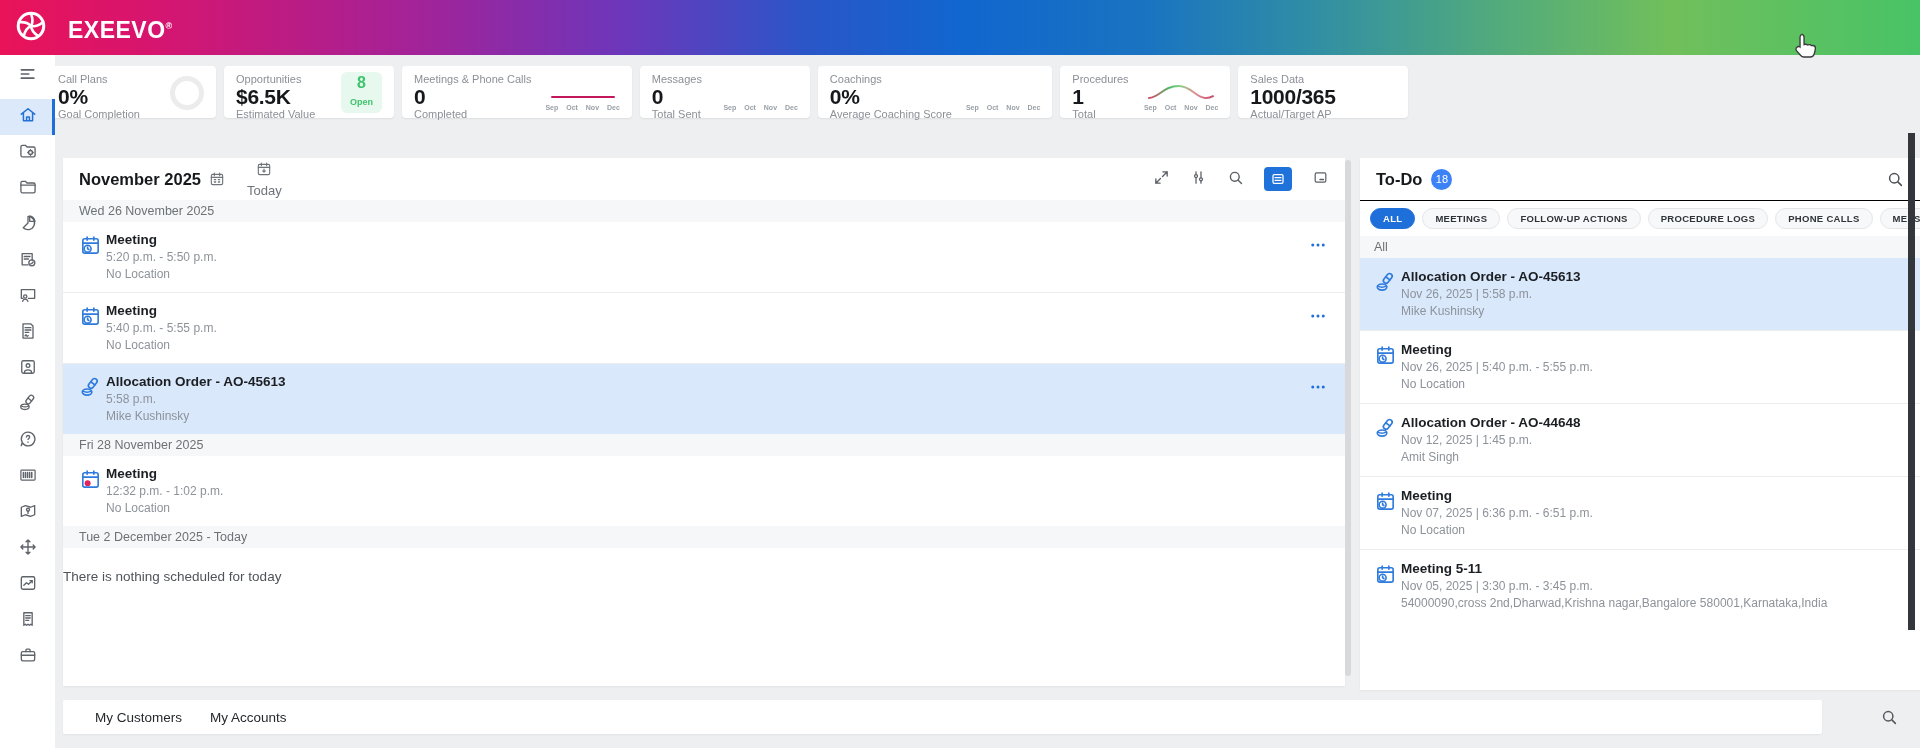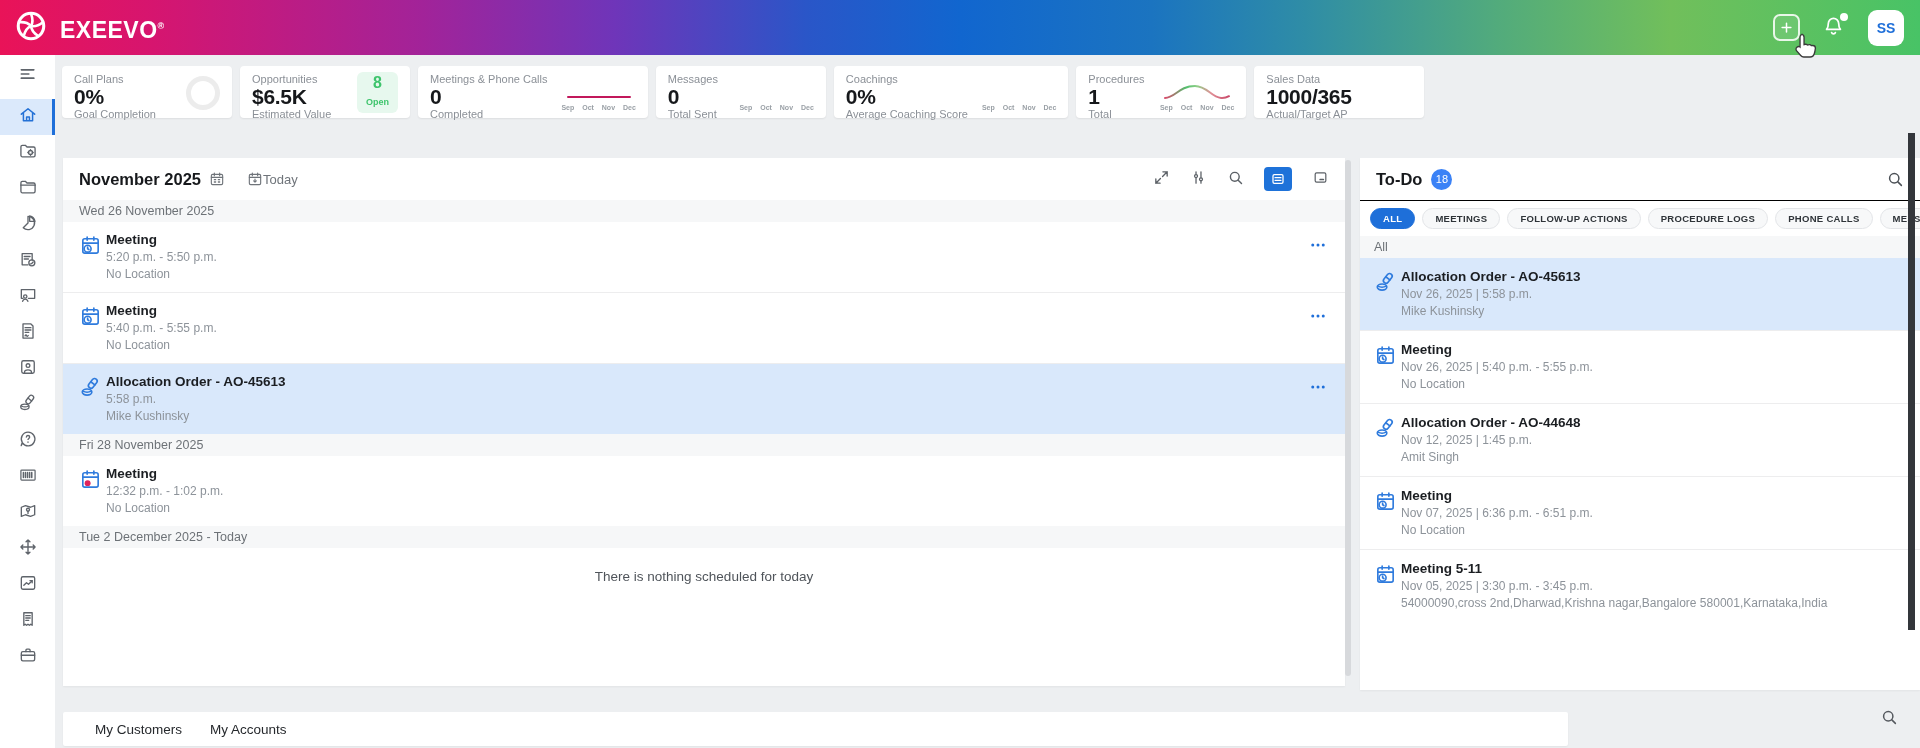--- a/index.html
+++ b/index.html
@@ -3,101 +3,101 @@
 <meta charset="utf-8">
 <style>
   * { margin:0; padding:0; box-sizing:border-box; }
   html,body { width:1920px; height:748px; overflow:hidden;
     font-family:"Liberation Sans","DejaVu Sans",sans-serif; background:#edeff1; position:relative; }
 
   
   .header { position:absolute; left:0; top:0; width:1920px; height:55px;
     background:linear-gradient(90deg,#e91358 0%,#d6156f 8%,#a22399 22%,#6f35b9 32%,#2a56c8 42%,#1166cf 50%,#1b74c0 60%,#2f8da6 68%,#52ab7c 78%,#71bf5b 87%,#48c366 100%);
     display:flex; align-items:center; z-index:5; }
-  .logo-wrap { display:flex; align-items:flex-start; margin-left:14px; gap:12px; }
+  .logo-wrap { display:flex; align-items:flex-start; margin-left:14px; gap:20px; }
   .logo-text { color:#fff; font-size:23px; font-weight:800; letter-spacing:.5px; line-height:34px; }
   .logo-reg { color:#fff; font-size:9px; vertical-align:super; font-weight:700; }
   .hdr-right { position:absolute; right:16px; top:0; height:55px; display:flex; align-items:center; gap:22px; }
   .add-btn { width:27px; height:27px; border:2px solid rgba(255,255,255,.85); border-radius:7px;
     background:rgba(255,255,255,.10); color:#fff; display:flex; align-items:center; justify-content:center; }
   .bell-wrap { position:relative; width:24px; height:26px; color:#fff; }
   .bell-dot { position:absolute; right:-2px; top:-2px; width:8px; height:8px; background:#fff; border-radius:50%; }
   .avatar { width:36px; height:36px; background:#fff; border-radius:9px; color:#1f6fd9;
     font-weight:800; font-size:14px; display:flex; align-items:center; justify-content:center; }
   .cursor { position:absolute; left:1792px; top:33px; z-index:99; }
 
   
   .sidebar { position:absolute; left:0; top:55px; width:55px; height:693px; background:#fff; z-index:4; }
   .side-item { height:36px; display:flex; align-items:center; justify-content:center; color:#5f646b; }
   .side-item.gap { margin-top:6px; margin-bottom:8px; height:30px; }
   .side-item.active { background:#dbe9fb; box-shadow:inset -3px 0 0 #1f6fd9; color:#2471d6; }
   .side-item svg { width:20px; height:20px; }
 
   
-  .kpi-row { position:absolute; left:62px; top:66px; display:flex; gap:8px; }
+  .kpi-row { position:absolute; left:46px; top:66px; display:flex; gap:8px; }
   .kpi { background:#fff; border-radius:4px; box-shadow:0 1px 2px rgba(0,0,0,.07);
     height:52px; min-width:170px; padding:7px 12px 6px 12px; display:flex; gap:14px; justify-content:space-between; }
   .kpi-title { font-size:11px; color:#8b9097; white-space:nowrap; }
   .kpi-value { font-size:21px; font-weight:800; color:#16181b; line-height:1.0; letter-spacing:-.3px; margin:1px 0; }
   .kpi-sub { font-size:11px; color:#8b9097; white-space:nowrap; }
   .kpi-widget { display:flex; align-items:center; }
   .donut { width:34px; height:34px; border:5px solid #ececec; border-radius:50%; display:block; }
   .kpi-badge { background:#e7f8ee; border-radius:6px; padding:3px 9px 4px; text-align:center; }
   .kpi-badge b { display:block; font-size:16px; color:#3ec46c; line-height:1.05; }
   .kpi-badge i { font-style:normal; font-size:9px; font-weight:700; color:#3ec46c; }
   .sparkcol { display:flex; flex-direction:column; align-items:center; justify-content:flex-end; height:100%; padding-bottom:1px; }
   .spark-flat { width:64px; height:2px; background:#c2185b; border-radius:1px; margin-bottom:6px; display:block; }
   .kpi-months { font-size:7px; font-weight:700; color:#9aa0a6; word-spacing:6px; white-space:nowrap; }
 
   
   .cal-panel { position:absolute; left:63px; top:158px; width:1282px; height:528px; background:#fff;
     box-shadow:0 1px 2px rgba(0,0,0,.05); overflow:hidden; }
   .cal-header { height:42px; display:flex; align-items:center; padding:0 16px; }
   .cal-title { font-size:16.5px; font-weight:800; color:#17191c; }
   .hdr-ico { color:#6f747a; margin-left:8px; display:flex; }
-  .today-wrap { display:flex; align-items:center; margin-left:22px; color:#6f747a; font-size:13px; }
+  .today-wrap { display:flex; align-items:center; gap:6px; margin-left:22px; color:#6f747a; font-size:13px;flex-direction:column; }
   .cal-tools { margin-left:auto; display:flex; align-items:center; gap:20px; color:#5b6066; }
   .cal-tools svg { width:17px; height:17px; }
   .view-btn { width:28px; height:24px; background:#1e72d9; border-radius:4px; color:#fff;
     display:flex; align-items:center; justify-content:center; }
   .view-btn svg { width:16px; height:16px; }
   .cal-datebar { height:22px; line-height:22px; background:#f6f7f8; color:#6d7277; font-size:12.5px; padding-left:16px; }
   .cal-event { display:flex; padding:10px 16px 11px; position:relative; }
   .cal-event + .cal-event { border-top:1px solid #ededee; }
   .cal-event.highlight { background:#d9e8fb; }
   .ev-icon { width:26px; display:flex; align-items:flex-start; padding-top:2px; color:#2f7bdd; }
   .ev-icon svg { width:23px; height:23px; }
   .ev-body { margin-left:1px; }
   .ev-title { font-size:13.5px; font-weight:800; color:#1b1e22; }
   .ev-time, .ev-loc { font-size:12px; color:#8d939a; margin-top:3px; }
   .ev-menu { position:absolute; right:18px; top:14px; color:#1f6fd9; }
   .ev-menu svg { width:18px; height:18px; }
-  .cal-empty { text-align:center; padding-top:21px; font-size:13.5px; color:#4f545a; height:178px; }
+  .cal-empty { padding-top:21px; font-size:13.5px; color:#4f545a; height:178px; }
   .cal-scrollbar { position:absolute; left:1345px; top:160px; width:6px; height:516px; background:#d7d9dc; border-radius:3px; }
 
   .todo-panel { position:absolute; left:1360px; top:158px; width:560px; height:532px; background:#fff;
     box-shadow:0 1px 2px rgba(0,0,0,.05); overflow:hidden; }
   .todo-header { height:43px; display:flex; align-items:center; padding:0 16px; border-bottom:1px solid #000000; position:relative; }
   .todo-title { font-size:16.5px; font-weight:800; color:#17191c; }
   .todo-badge { margin-left:9px; min-width:21px; height:21px; padding:0 4px; background:#3b82f6; color:#fff;
     border-radius:50%; font-size:11px; font-weight:400; display:flex; align-items:center; justify-content:center; }
   .todo-search { position:absolute; right:16px; color:#4b5056; display:flex; }
   .chips { display:flex; gap:7px; padding:7px 10px; white-space:nowrap; }
   .chip { height:21px; line-height:19px; padding:0 12px; border-radius:12px; background:#f7f8f9;
     border:1px solid #e3e5e8; font-size:9.5px; font-weight:800; letter-spacing:.3px; color:#2e3338; }
   .chip.active { background:#1e6fd9; border-color:#1e6fd9; color:#fff; }
   .chip:last-child { min-width:115px; }
   .todo-section { height:22px; line-height:22px; background:#f6f7f8; color:#6d7277; font-size:12.5px; padding-left:14px; }
   .todo-item { display:flex; padding:11px 14px 12px; }
   .todo-item + .todo-item { border-top:1px solid #ededee; }
   .todo-item.highlight { background:#d9e8fb; }
 
   
-  .footer-bar { position:absolute; left:63px; top:700px; width:1505px; height:34px; background:#fff;
-    border-radius:2px; box-shadow:0 1px 2px rgba(0,0,0,.05); display:flex; align-items:center; padding:0 20px 0 32px;margin-top:12px; }
+  .footer-bar { position:absolute; left:63px; top:700px; width:1759px; height:34px; background:#fff;
+    border-radius:2px; box-shadow:0 1px 2px rgba(0,0,0,.05); display:flex; align-items:center; padding:0 20px 0 32px; }
   .footer-tab { font-size:13.5px; color:#26292d; margin-right:28px; }
   .footer-search { margin-left:auto; color:#54585e; display:flex; }
   .page-scrollbar { position:absolute; left:1908px; top:133px; width:7px; height:497px; background:#33363b; z-index:6; }
 </style>
 </head>
 <body>
 
 <div class="header">
   <div class="logo-wrap">
     <span>
@@ -106,35 +106,20 @@
         <g stroke-width="3">
           <path d="M20 5.5 Q23.5 14 20 20"></path>
           <path d="M20 5.5 Q23.5 14 20 20" transform="rotate(72 20 20)"></path>
           <path d="M20 5.5 Q23.5 14 20 20" transform="rotate(144 20 20)"></path>
           <path d="M20 5.5 Q23.5 14 20 20" transform="rotate(216 20 20)"></path>
           <path d="M20 5.5 Q23.5 14 20 20" transform="rotate(288 20 20)"></path>
         </g>
       </svg>
     </span>
     <span class="logo-text"><span>EXEEVO</span><span class="logo-reg">®</span></span>
-  </div>
-  <div class="hdr-right">
-    <span class="add-btn">
-      <svg viewBox="0 0 24 24" width="15" height="15" stroke="currentColor" stroke-width="2.4" stroke-linecap="round">
-          <path d="M12 5v14M5 12h14"></path>
-        </svg>
-    </span>
-    <span class="bell-wrap">
-      <svg viewBox="0 0 24 24" width="23" height="23" fill="none" stroke="#fff" stroke-width="1.8" stroke-linecap="round" stroke-linejoin="round">
-        <path d="M12 3.5a5.4 5.4 0 0 1 5.4 5.4c0 3.4.9 5 1.8 6.1H4.8c.9-1.1 1.8-2.7 1.8-6.1A5.4 5.4 0 0 1 12 3.5z"></path>
-        <path d="M10 18.3a2.1 2.1 0 0 0 4 0"></path>
-      </svg>
-      <span class="bell-dot"></span>
-    </span>
-    <span class="avatar">SS</span>
   </div>
 </div>
 
 <span class="cursor">
   <svg viewBox="0 0 24 26" width="27" height="29">
     <path fill="#fff" stroke="#3a3a3a" stroke-width="1.2" d="M8.2 1.2c1.5 0 2.5 1.1 2.5 2.6v6.6l1.2-.3c.5-.1 1 0 1.4.3l.5.4 1.6-.3c.7-.1 1.4.2 1.8.8l1.3-.1c1.4 0 2.4 1 2.4 2.4 0 0-.4 3.5-1.2 5.4-.6 1.6-1.7 2.5-3.5 2.5h-5.8c-1.1 0-2-.5-2.7-1.3l-3.6-4.2c-.9-1-.8-2.4.2-3.3.8-.7 1.8-.8 2.7-.3l.1.1V3.8c0-1.5 1-2.6 2.5-2.6z"></path>
   </svg>
 </span>
 
 <div class="sidebar">

